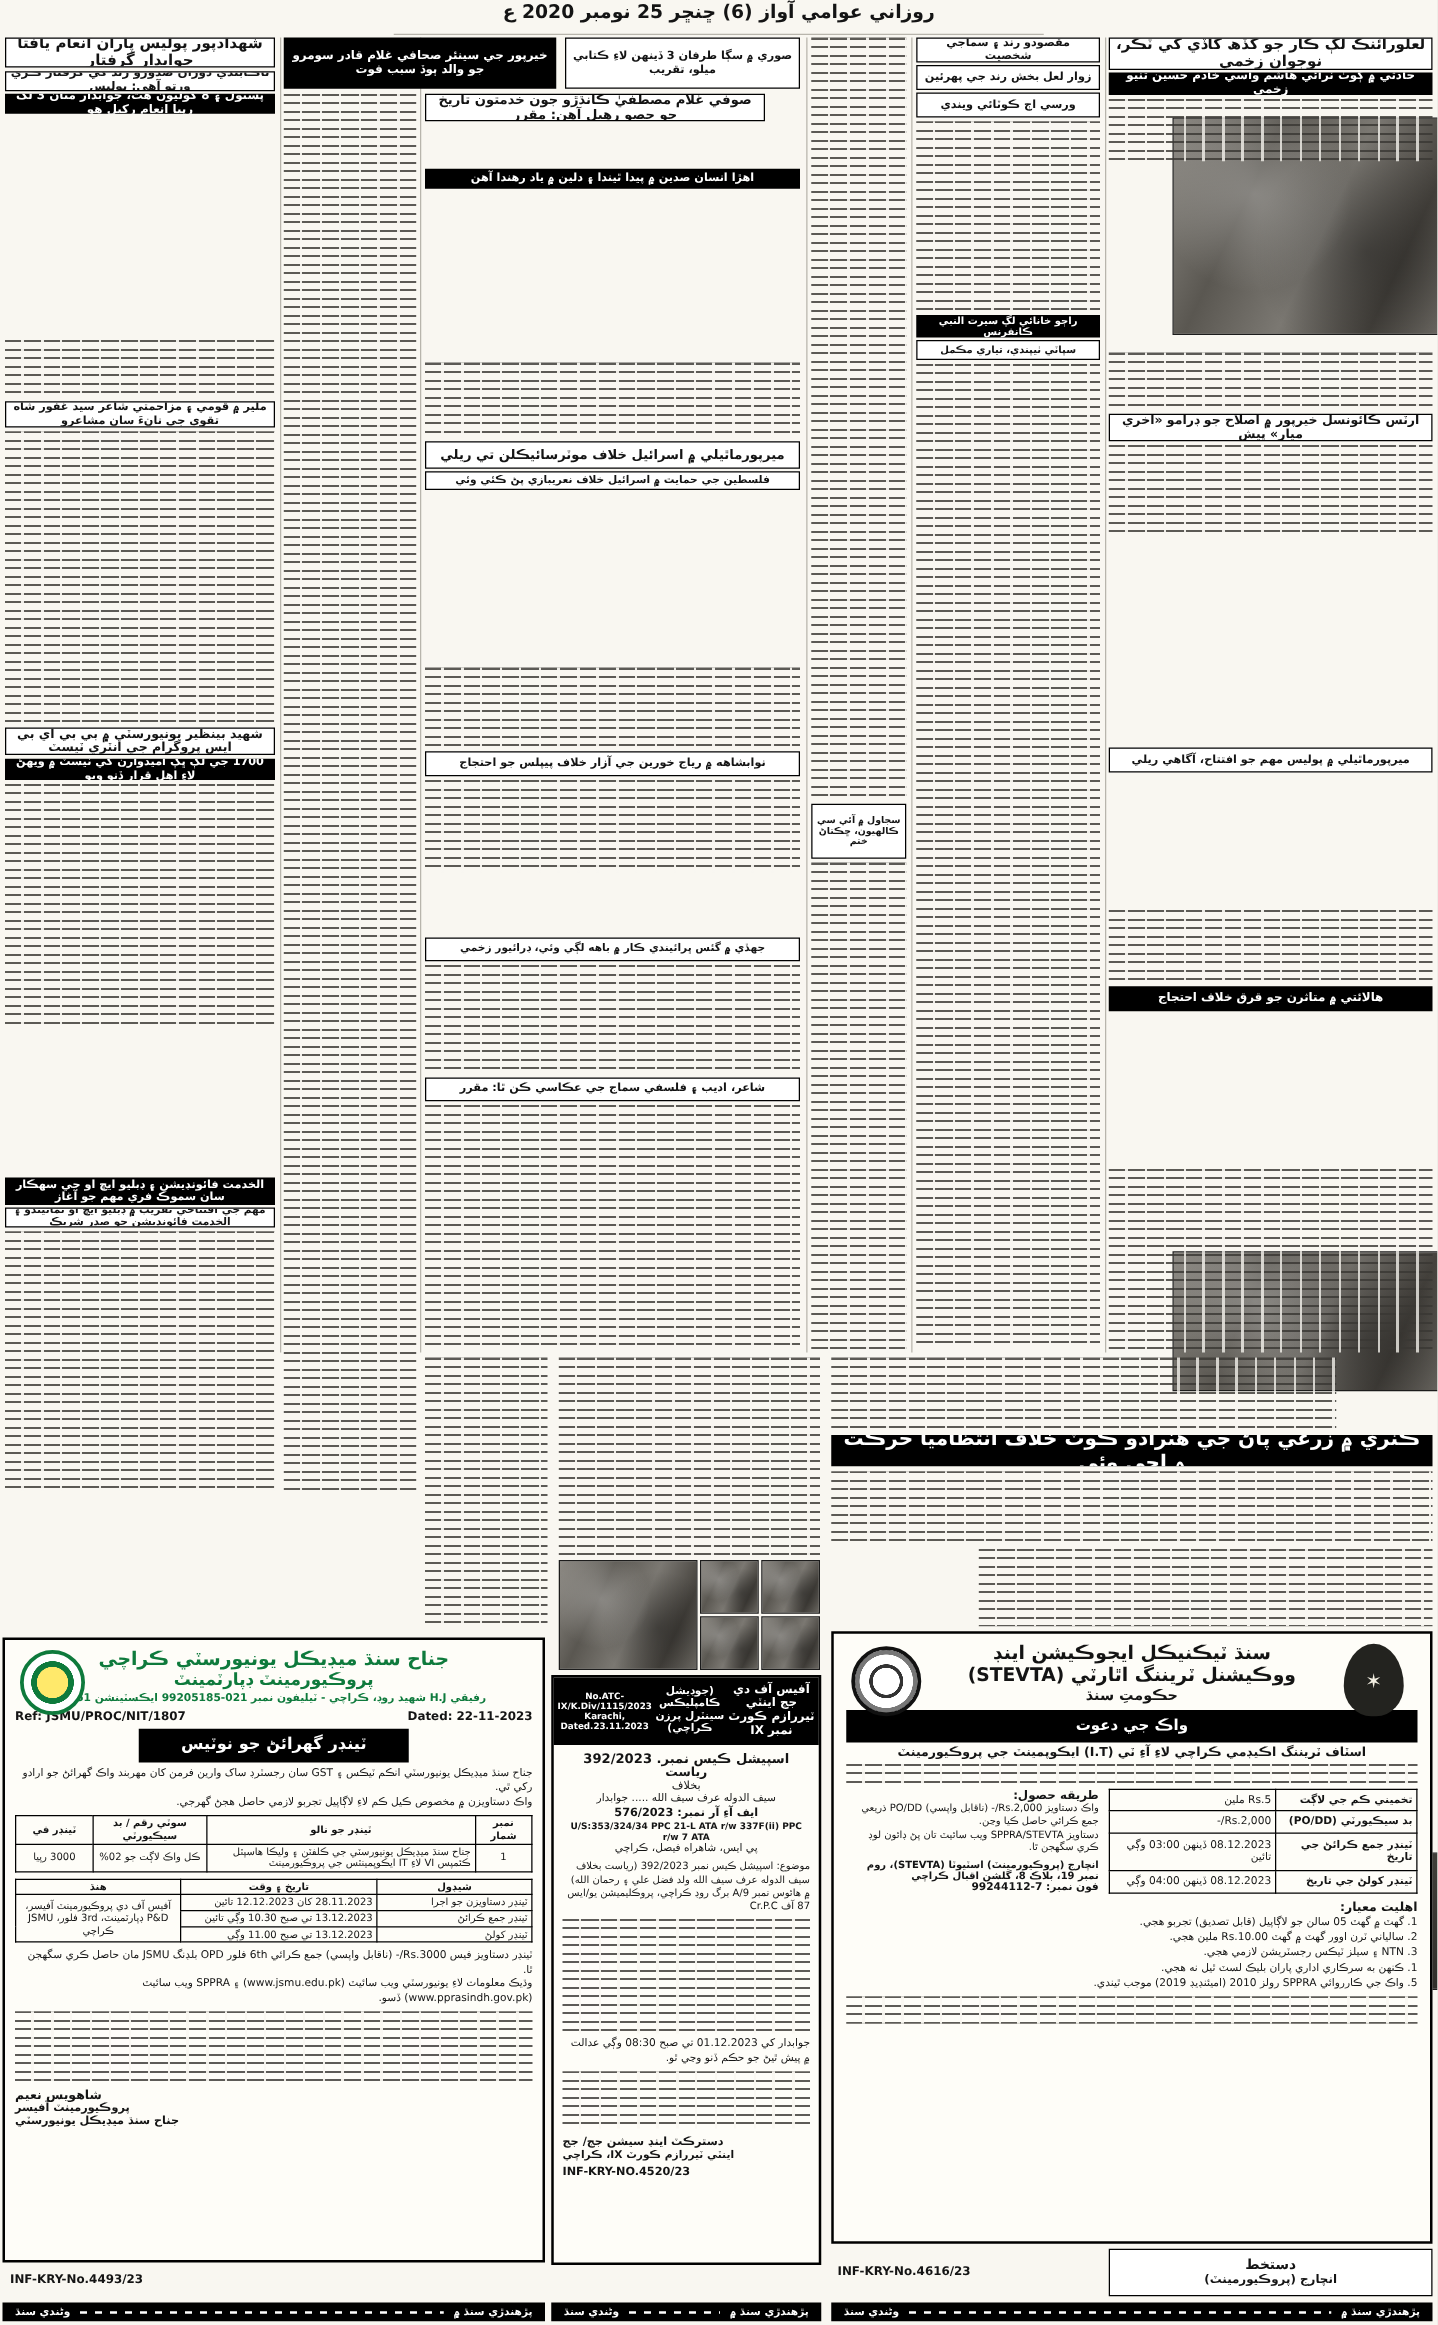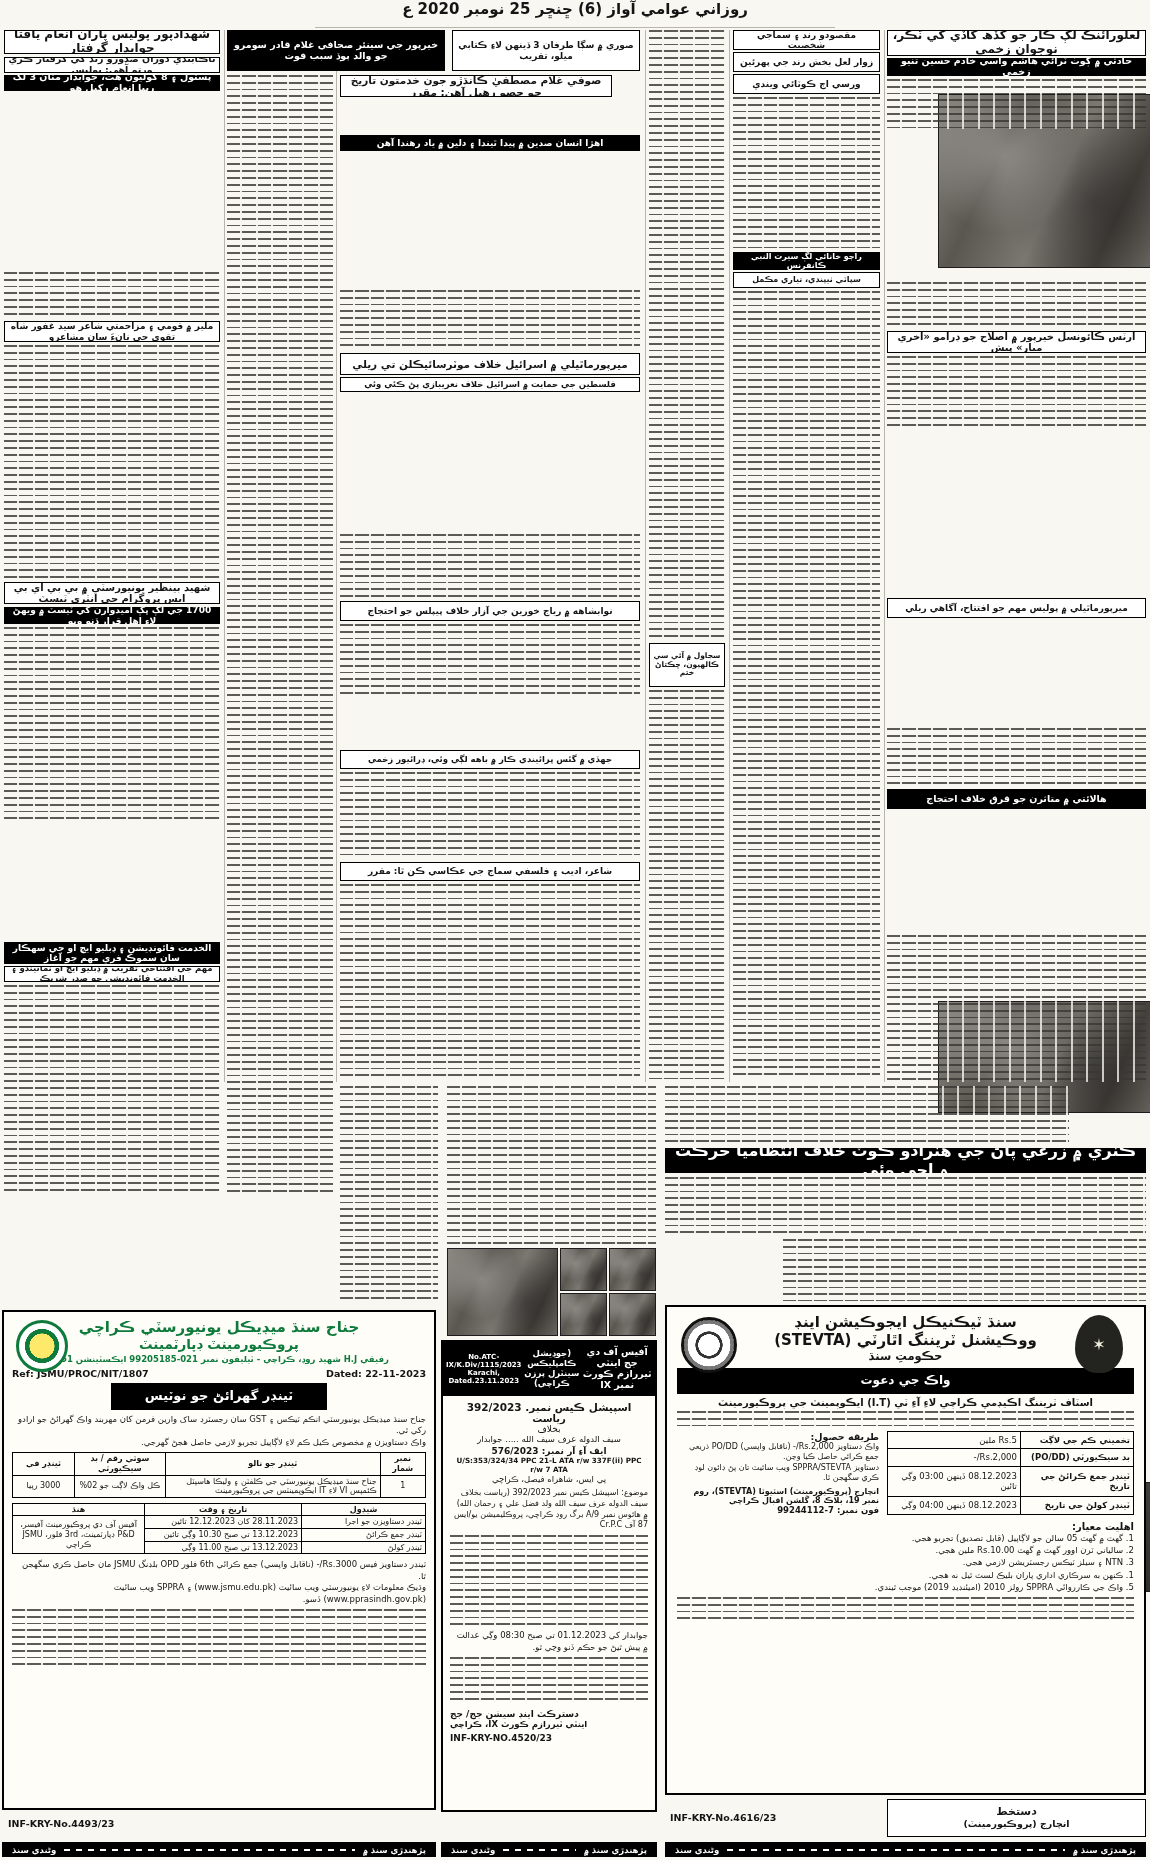--- a/index.html
+++ b/index.html
@@ -194,20 +194,25 @@
       </tr>
       <tr>
         <td>ٽينڊر کولڻ</td>
         <td>13.12.2023 تي صبح 11.00 وڳي</td>
       </tr>
     </tbody>
       </table>
     <div style="font-size:8.5px;line-height:1.35;margin-top:5px;">ٽينڊر دستاويز فيس Rs.3000/- (ناقابل واپسي) جمع ڪرائي 6th فلور OPD بلڊنگ JSMU مان حاصل ڪري سگهجن ٿا.</div>
     <div style="font-size:8.5px;line-height:1.35;">وڌيڪ معلومات لاءِ يونيورسٽي ويب سائيٽ (www.jsmu.edu.pk) ۽ SPPRA ويب سائيٽ (www.pprasindh.gov.pk) ڏسو.</div>
     <div class="tx" style="height:56px;margin-top:4px;"></div>
+    <div style="text-align:left;margin-top:6px;">
+      <div style="font-size:10px;font-weight:bold;">شاهويس نعيم</div>
+      <div style="font-size:9px;font-weight:bold;">پروڪيورمينٽ آفيسر</div>
+      <div style="font-size:9px;font-weight:bold;">جناح سنڌ ميڊيڪل يونيورسٽي</div>
+    </div>
   </div>
   <div class="a" style="left:8px;top:1818px;width:200px;direction:ltr;text-align:left;font-size:9.5px;font-weight:bold;">INF-KRY-No.4493/23</div>
 
   <div class="a adbox" style="left:441px;top:1340px;width:216px;height:472px;padding:0;">
     <div class="hk" style="height:52px;flex-direction:row;font-size:9.5px;text-align:center;">
       <div>آفيس آف دي جج اينٽي ٽيررازم ڪورٽ نمبر IX</div>
       <div style="font-size:8.5px;">(جوڊيشل ڪامپليڪس سينٽرل پرزن ڪراچي)</div>
       <div style="font-size:7px;direction:ltr;">No.ATC-IX/K.Div/1115/2023 Karachi, Dated.23.11.2023</div>
     </div>
     <div style="padding:5px 7px;">

